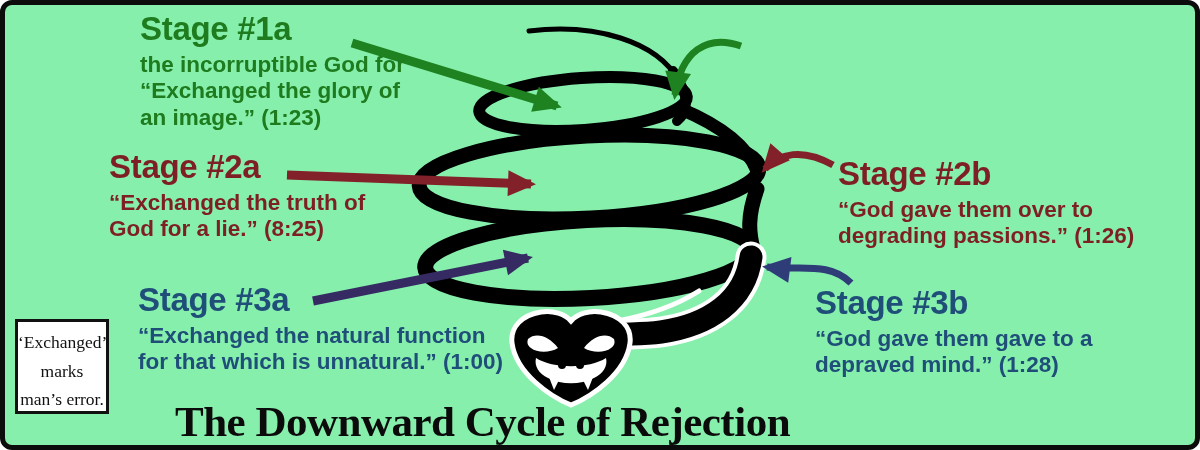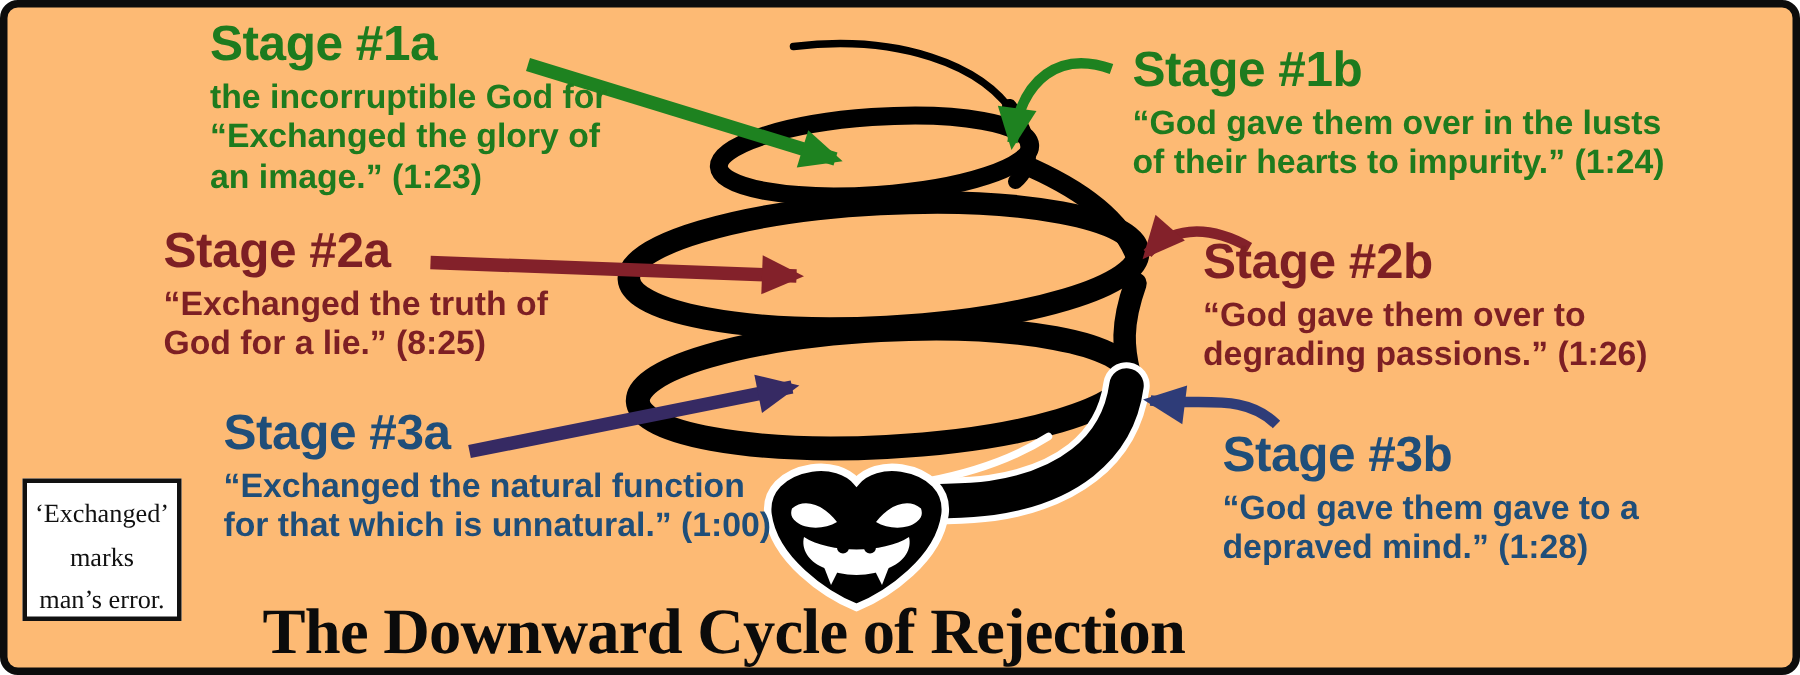--- a/index.html
+++ b/index.html
@@ -1,18 +1,18 @@
 <!DOCTYPE html>
 <html><head>
 <meta charset="utf-8">
 <style>
   html,body { margin:0; padding:0; background:#ffffff; }
   #canvas {
     position:relative; width:1200px; height:450px; box-sizing:border-box;
-    background:#fdba74; border:5px solid #0c0c0c; border-radius:12px;
+    background:#86efac; border:5px solid #0c0c0c; border-radius:12px;
     overflow:hidden; font-family:"Liberation Sans", sans-serif;text-decoration:underline;
   }
   #art { position:absolute; left:0; top:0; width:1200px; height:450px; }
   .stage { position:absolute; }
   .stage h2 { margin:0 0 5px 0; font-size:33px; font-weight:700; line-height:1.05; letter-spacing:-0.3px; }
   .stage .ln { font-size:22.5px; font-weight:600; line-height:26.5px; white-space:nowrap; }
   .green  { color:#1e7b1e; }
   .maroon { color:#7d1f24; }
   .blue   { color:#1f4e79; }
   .note {
@@ -82,51 +82,46 @@
     <path d="M 846 278 C 824 256 794 266 762 262" fill="none" stroke="#2e3c78" stroke-width="7" marker-end="url(#ah-navy)"></path>
   </svg>
 
   <div class="stage green" style="left:135px; top:7px;">
     <h2>Stage #1a</h2>
     <div class="ln">the incorruptible God for</div>
     <div class="ln">“Exchanged the glory of</div>
     <div class="ln">an image.” (1:23)</div>
   </div>
 
-  <div class="stage green" style="left:750px; top:24px;">
-    <h2>Stage #1b</h2>
-    <div class="ln">“God gave them over in the lusts</div>
-    <div class="ln">of their hearts to impurity.” (1:24)</div>
-  </div>
 
   <div class="stage maroon" style="left:104px; top:145px;">
     <h2>Stage #2a</h2>
     <div class="ln">“Exchanged the truth of</div>
     <div class="ln">God for a lie.” (8:25)</div>
   </div>
 
-  <div class="stage maroon" style="left:797px; top:152px;">
+  <div class="stage maroon" style="left:833px; top:152px;">
     <h2>Stage #2b</h2>
     <div class="ln">“God gave them over to</div>
     <div class="ln">degrading passions.” (1:26)</div>
   </div>
 
-  <div class="stage blue" style="left:133px; top:266px;margin-left:11px;">
+  <div class="stage blue" style="left:133px; top:278px;">
     <h2>Stage #3a</h2>
     <div class="ln">“Exchanged the natural function</div>
     <div class="ln">for that which is unnatural.” (1:00)</div>
   </div>
 
   <div class="stage blue" style="left:810px; top:281px;">
     <h2>Stage #3b</h2>
     <div class="ln">“God gave them gave to a</div>
     <div class="ln">depraved mind.” (1:28)</div>
   </div>
 
-  <div class="note" style="left:10px; top:314px; width:106px; height:95px;text-align:center;">
+  <div class="note" style="left:10px; top:314px; width:94px; height:95px;text-align:center;">
     <div class="nl">‘Exchanged’</div>
     <div class="nl">marks</div>
     <div class="nl">man’s error.</div>
   </div>
 
 
   <div id="title">The Downward Cycle of Rejection</div>
 
 </div>
 

